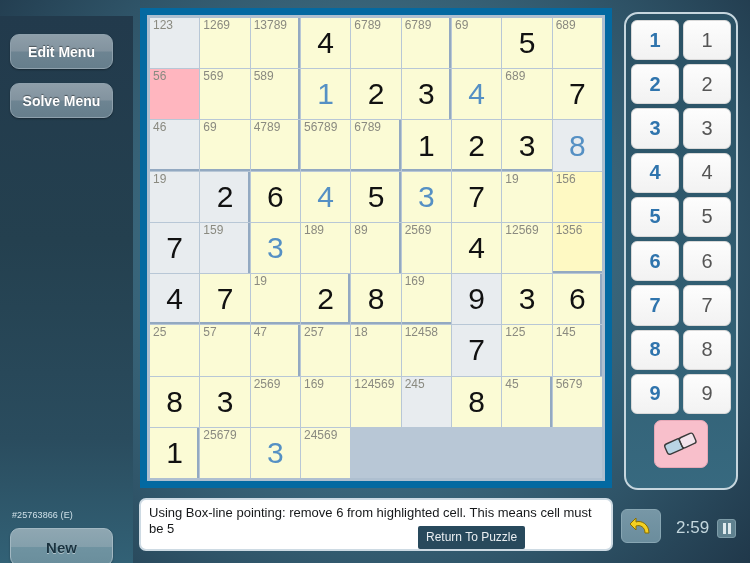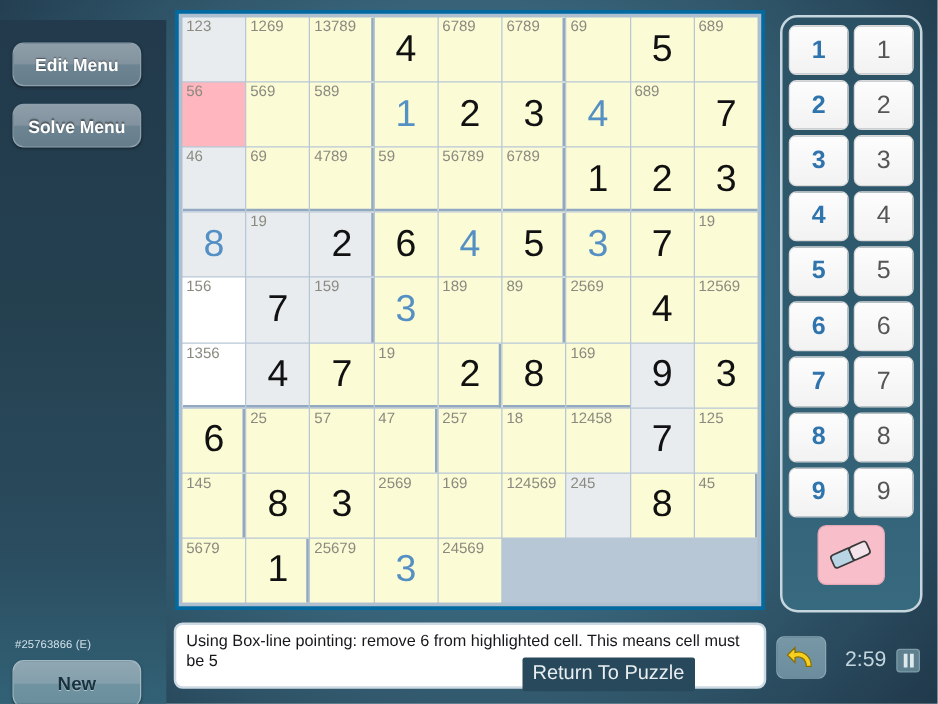--- a/index.html
+++ b/index.html
@@ -68,42 +68,42 @@
     box-sizing: border-box;
     cursor: pointer;
   }
 
   
   #grid-wrap {
     position: absolute;
     left: 140px; top: 8px;
     width: 472px; height: 480px;
     background: #aebfd0;
-    border: 3px solid #0369a1;
+    border: 7px solid #0369a1;
     box-sizing: border-box;
     padding: 3px;
   }
   #grid {
     width: 100%; height: 100%;
     display: grid;
     grid-template-columns: repeat(9, 1fr);
     grid-template-rows: repeat(9, 1fr);
     gap: 1px;
     background: #b8c7d6;
     box-sizing: border-box;
   }
   .cell {
     position: relative;
     background: #fbfbd5;
     overflow: hidden;
     box-sizing: border-box;
   }
   .cell.alt { background: #e8ecef; }
   .cell.pink { background: #ffb6bf; }
-  .cell.green { background: #ffffff; }
+  .cell.green { background: #fef9c3; }
 
   .cell.bb-r { box-shadow: inset 0 -2px 0 0 #93a9c1; }
   .cell.bb-c { box-shadow: inset -2px 0 0 0 #93a9c1; }
   .cell.bb-r.bb-c { box-shadow: inset 0 -2px 0 0 #93a9c1, inset -2px 0 0 0 #93a9c1; }
 
   .val {
     position: absolute;
     left: 0; right: 0; top: 50%;
     transform: translateY(-50%);
     text-align: center;
@@ -188,21 +188,21 @@
   #msg-text {
     color: #16181a;
     font-size: 13px;
     line-height: 16px;
   }
   #return-btn {
     position: absolute;
     left: 277px; top: 26px;
     background: #28495c;
     color: #e9eef1;
-    font-size: 16px;
+    font-size: 12px;
     padding: 4px 8px 5px 8px;
     border-radius: 2px;
     cursor: pointer;
     white-space: nowrap;
   }
 
   
   #undo-btn {
     position: absolute;
     left: 621px; top: 509px;
@@ -310,23 +310,20 @@
       <div class="cell alt bb-r">
         <div class="cands">46</div>
       </div>
       <div class="cell bb-r">
         <div class="cands">69</div>
       </div>
       <div class="cell bb-r bb-c">
         <div class="cands">4789</div>
       </div>
       <div class="cell bb-r">
-        <div class="cands">59</div>
-      </div>
-      <div class="cell bb-r">
         <div class="cands">56789</div>
       </div>
       <div class="cell bb-r bb-c">
         <div class="cands">6789</div>
       </div>
       <div class="cell bb-r">
         <div class="val given">1</div>
       </div>
       <div class="cell bb-r">
         <div class="val given">2</div>

